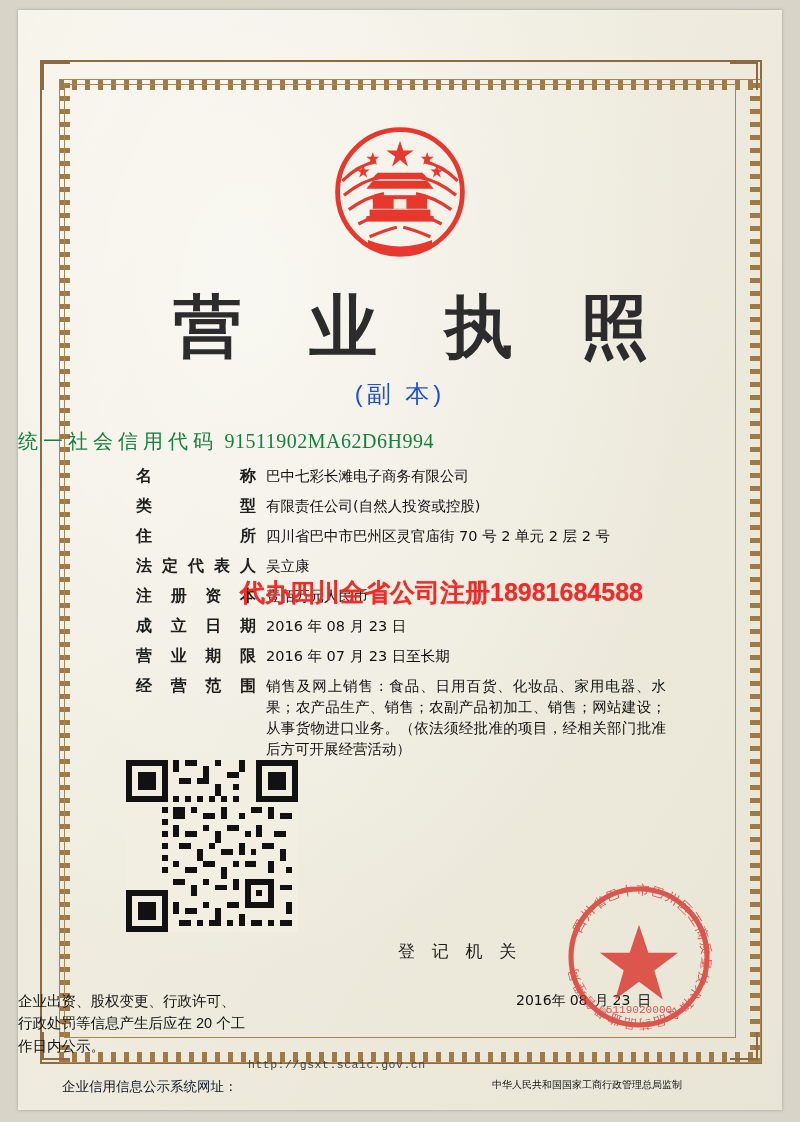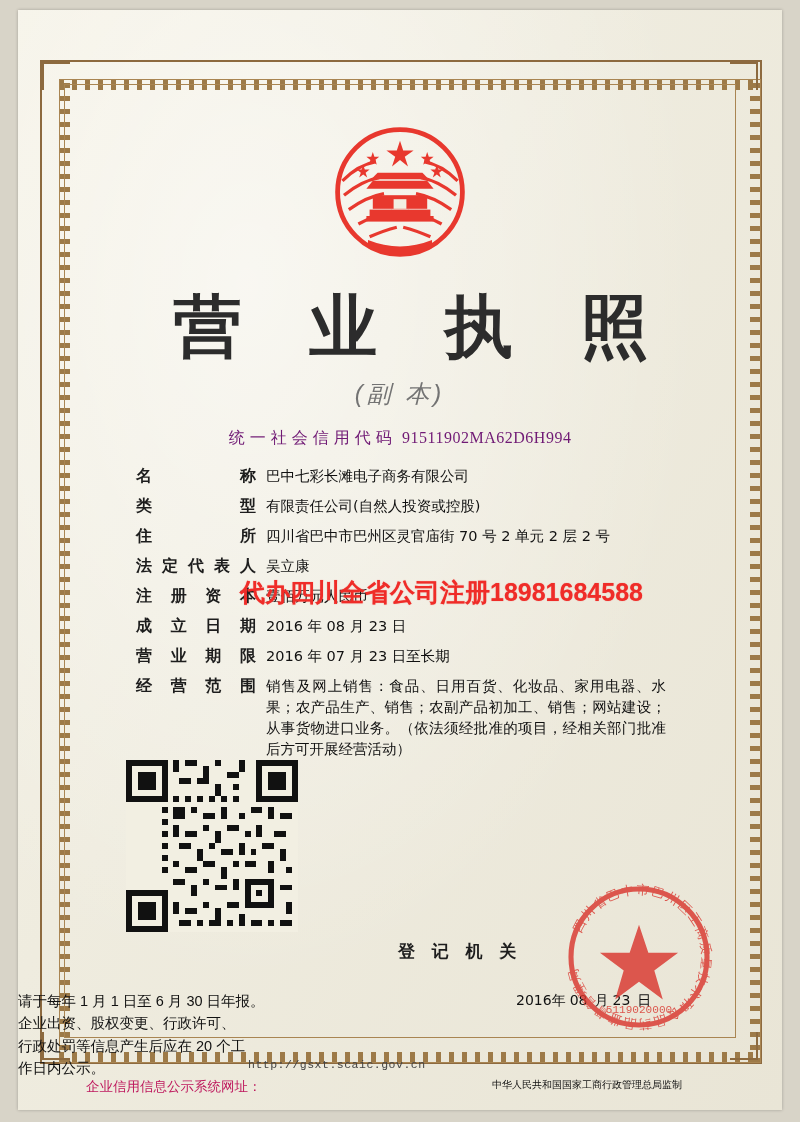--- a/index.html
+++ b/index.html
@@ -72,29 +72,27 @@
     letter-spacing:22px;
     text-indent:22px;
     color:#2c2c2c;
     padding-left:22px;
   }
   #subtitle{
     position:absolute;left:0;right:0;top:368px;
     text-align:center;
     font-size:24px;
     letter-spacing:4px;
-    color:#737373;
-    font-style:italic;
+    color:#1d4ed8;
   }
   #credit-code{
     position:absolute;left:0;right:0;top:418px;
-    text-align:center;
-    font-size:16px;
+    font-size:20px;
     letter-spacing:1px;
-    color:#701a75;
+    color:#15803d;
   }
   #credit-code .lbl{letter-spacing:5px;}
   #credit-code .val{font-family:"Liberation Serif","DejaVu Serif",serif;letter-spacing:.5px;}
 
   
   #fields{
     position:absolute;left:118px;top:456px;width:530px;
   }
   .row{display:flex;align-items:flex-start;margin-bottom:9px;}
   .row .label{
@@ -119,21 +117,21 @@
   }
 
   
   #qr{
     position:absolute;left:108px;top:750px;width:172px;height:172px;
   }
 
   
   #authority{
     position:absolute;left:380px;top:930px;
-    font-size:17px;font-weight:bold;letter-spacing:6px;color:#1d1d1d;
+    font-size:17px;font-weight:normal;letter-spacing:6px;color:#1d1d1d;
   }
   #date-line{
     position:absolute;left:498px;top:982px;
     font-size:14px;color:#111;
     font-family:"DejaVu Sans","Liberation Sans",sans-serif;
   }
   #date-line .y{}
   #date-line .sep{margin:0 7px 0 4px;}
 
   
@@ -142,21 +140,21 @@
     opacity:.82;
   }
 
   
   #notes{
     position:absolute;left:18px;top:990px;
     font-size:14.5px;color:#111;line-height:1.55;
   }
   #site-row{
     position:absolute;left:62px;top:1078px;
-    font-size:13.5px;color:#be185d;margin-left:24px;
+    font-size:13.5px;color:#0f172a;
   }
   #site-url{
     position:absolute;left:248px;top:1058px;
     font-size:11.5px;color:#444;
     font-family:"Liberation Mono","DejaVu Sans Mono",monospace;
     letter-spacing:.5px;
   }
   #issuer{
     position:absolute;left:492px;top:1078px;
     font-size:10px;color:#111;
@@ -408,21 +406,20 @@
     <polygon points="100,62 111,95 146,95 118,116 128,150 100,129 72,150 82,116 54,95 89,95" fill="#d9372f"></polygon>
     <text font-size="15" fill="#d9372f" font-family="'DejaVu Sans','Liberation Sans',sans-serif" letter-spacing="2">
       <textPath href="#sealArc" startOffset="6%">四川省巴中市巴州区工商质量技术和食品药品监督管理局</textPath>
     </text>
     <text x="100" y="166" text-anchor="middle" font-size="13" fill="#d9372f" font-family="'Liberation Mono','DejaVu Sans Mono',monospace">5119020000</text>
   </svg>
 
 </div>
 
 <div id="notes">
-  <div>请于每年 1 月 1 日至 6 月 30 日年报。</div>
   <div>企业出资、股权变更、行政许可、</div>
   <div>行政处罚等信息产生后应在 20 个工</div>
   <div>作日内公示。</div>
 </div>
 
 <div id="site-row">企业信用信息公示系统网址：</div>
 <div id="site-url">http://gsxt.scaic.gov.cn</div>
 <div id="issuer">中华人民共和国国家工商行政管理总局监制</div>
 
 </body></html>

